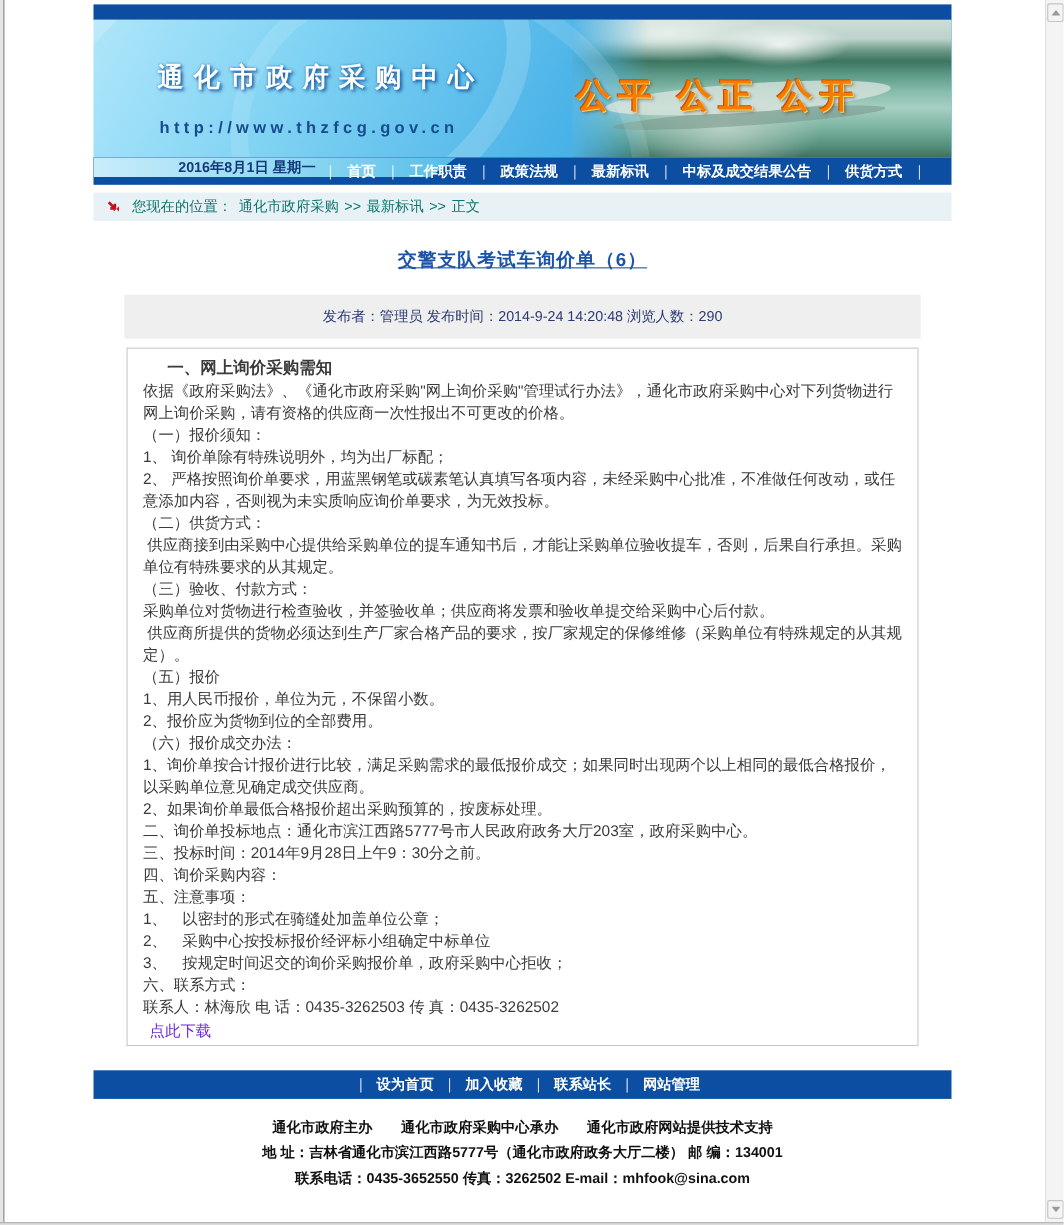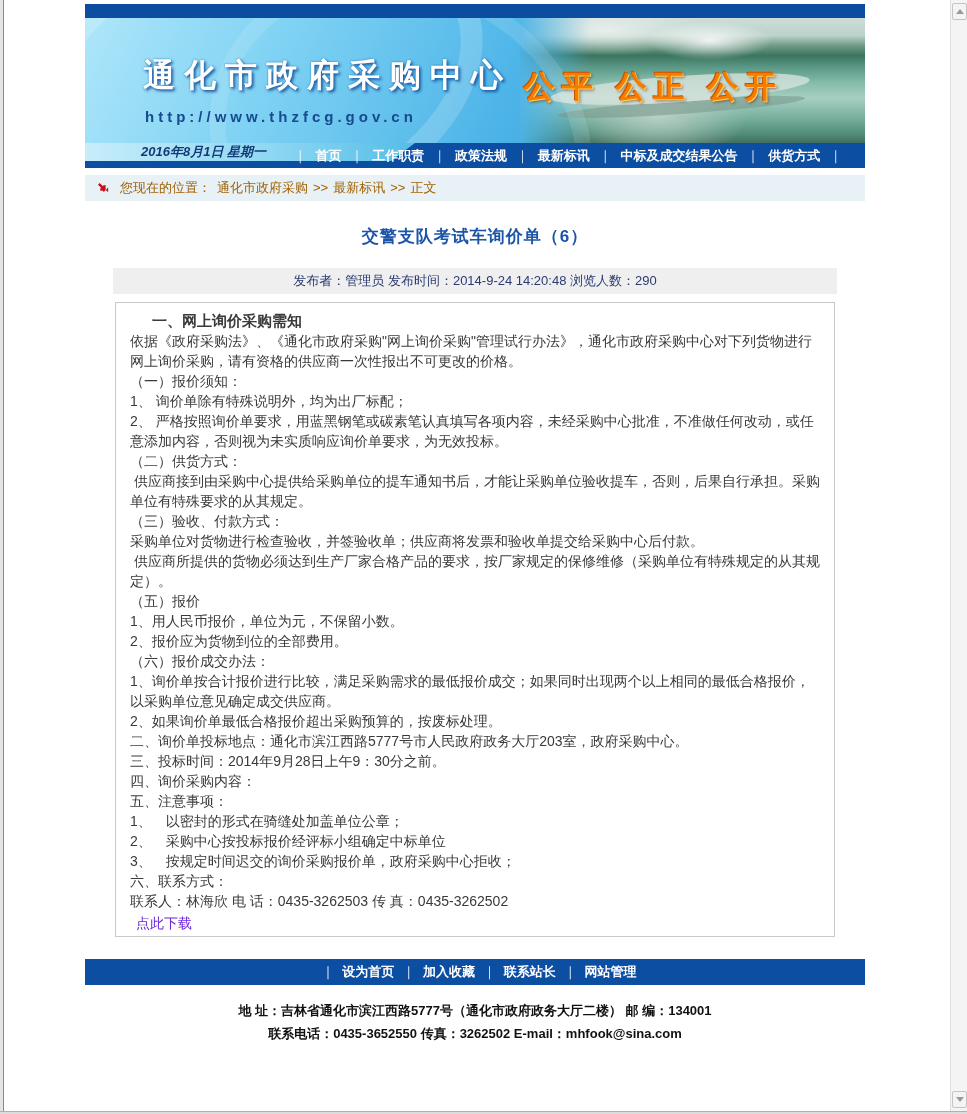--- a/index.html
+++ b/index.html
@@ -43,52 +43,52 @@
               radial-gradient(90px 28px at 55% 18%, rgba(255,255,255,0.85), rgba(255,255,255,0) 70%),
               radial-gradient(140px 36px at 25% 10%, rgba(235,242,238,0.9), rgba(235,242,238,0) 70%),
               radial-gradient(120px 60px at 40% 78%, rgba(196,214,205,0.85), rgba(196,214,205,0) 75%),
               linear-gradient(180deg,#cdddd8 0%,#bcd2ca 14%,#6f9b87 22%,#3c7560 30%,#5c9a87 40%,#86bcab 52%,#a6cfc2 64%,#7db4a2 78%,#548f7b 92%,#416f5f 100%);
   }
   .banner-photo::before { content:""; position:absolute; left:0; top:0; width:70px; height:100%;
             background:linear-gradient(90deg, rgba(77,180,232,0.95), rgba(77,180,232,0)); }
   .banner-photo::after { content:""; position:absolute; left:30px; top:58px; width:260px; height:26px;
             border-radius:50%; background:rgba(214,226,220,0.8); transform:rotate(-4deg);
             box-shadow:0 18px 0 -6px rgba(120,150,138,0.55); }
-  .logo { position:absolute; left:58px; top:36px; color:#fff; font-weight:bold; font-size:32px;
+  .logo { position:absolute; left:58px; top:36px; color:#fff; font-weight:bold; font-size:24px;
           letter-spacing:9px; text-shadow:2px 2px 3px rgba(18,76,150,0.85), 0 0 2px rgba(30,110,180,0.9); z-index:3; }
   .url  { position:absolute; left:60px; top:90px; color:#174a8f; font-weight:bold; font-size:15px;
           letter-spacing:4px; z-index:3; }
   .slogan { position:absolute; right:82px; top:48px; color:#f57c00; font-weight:bold; font-size:31px;
           letter-spacing:7px; z-index:3;
           text-shadow:1px 1px 0 #ffd252, -1px -1px 0 #c85000, 2px 2px 3px rgba(90,30,0,0.55); }
 
   
   .navbar { position:relative; height:25px; background:#0b4ea2; }
   .date-wedge { position:absolute; left:0; top:0; height:18px; width:330px;
           background:linear-gradient(90deg,#c8edfa,#8fd8f2 55%,#55bde7);
           clip-path:polygon(0 0,100% 0,calc(100% - 24px) 100%,0 100%);
-          display:flex; align-items:flex-end; padding-left:56px;
-          color:#123a7a; font-size:13px; font-weight:bold;font-style:italic; }
+          display:flex; align-items:flex-end; padding-left:77px;
+          color:#123a7a; font-size:13px; font-weight:bold; }
   .nav-items { position:absolute; right:14px; top:0; height:25px; display:flex; align-items:center;
           color:#fff; font-size:13px; font-weight:bold; white-space:nowrap; }
   .nav-items .sep { margin:0 9px; font-weight:normal; opacity:0.95; }
   .nav-items .nav-link { cursor:pointer; }
 
   
   .breadcrumb { margin-top:7px; height:26px; background:#e8f1f5; display:flex; align-items:center;
-          padding-left:12px; font-size:13px; color:#a16207; }
+          padding-left:12px; font-size:13px; color:#0f766e; }
   .bc-arrow { width:13px; height:13px; margin-right:10px; flex:0 0 auto; }
   .bc-label { margin-right:6px; }
   .bc-part { cursor:pointer; }
   .bc-sep { margin:0 5px; }
 
   
   .title { text-align:center; margin-top:24px; color:#1c55a8; font-size:17px; font-weight:bold;
-           letter-spacing:1px; }
-  .meta { margin:20px 28px 0; height:26px; background:#efefef; display:flex; align-items:center;
+           letter-spacing:1px;text-decoration:underline; }
+  .meta { margin:20px 28px 0; height:40px; background:#efefef; display:flex; align-items:center;
           justify-content:center; font-size:13px; color:#2b3a72; }
   .content-box { margin:8px 30px 0; border:1px solid #c9c9c9; background:#fff;
           padding:8px 14px 3px; font-size:14px; line-height:20px; color:#3a3a3a; }
   .para { white-space:pre-wrap; margin:0; }
   .para.bold { font-weight:bold; font-size:15px; }
   .para.ind { padding-left:22px; }
   .download { margin-top:2px; padding-left:6px; color:#6d28d9; cursor:pointer; }
 
   
   .footer-bar { margin-top:22px; height:26px; background:#0b4ea2; display:flex; align-items:center;
@@ -193,18 +193,19 @@
         <span class="f-link">设为首页</span>
         <span class="sep">｜</span>
         <span class="f-link">加入收藏</span>
         <span class="sep">｜</span>
         <span class="f-link">联系站长</span>
         <span class="sep">｜</span>
         <span class="f-link">网站管理</span>
       </div>
 
     <div class="footer-info">
+      <div>通化市政府主办　　通化市政府采购中心承办　　通化市政府网站提供技术支持</div>
       <div>地 址：吉林省通化市滨江西路5777号（通化市政府政务大厅二楼） 邮 编：134001</div>
       <div>联系电话：0435-3652550 传真：3262502 E-mail：mhfook@sina.com</div>
 
     </div>
   </div>
 </div>
 
 </body></html>

